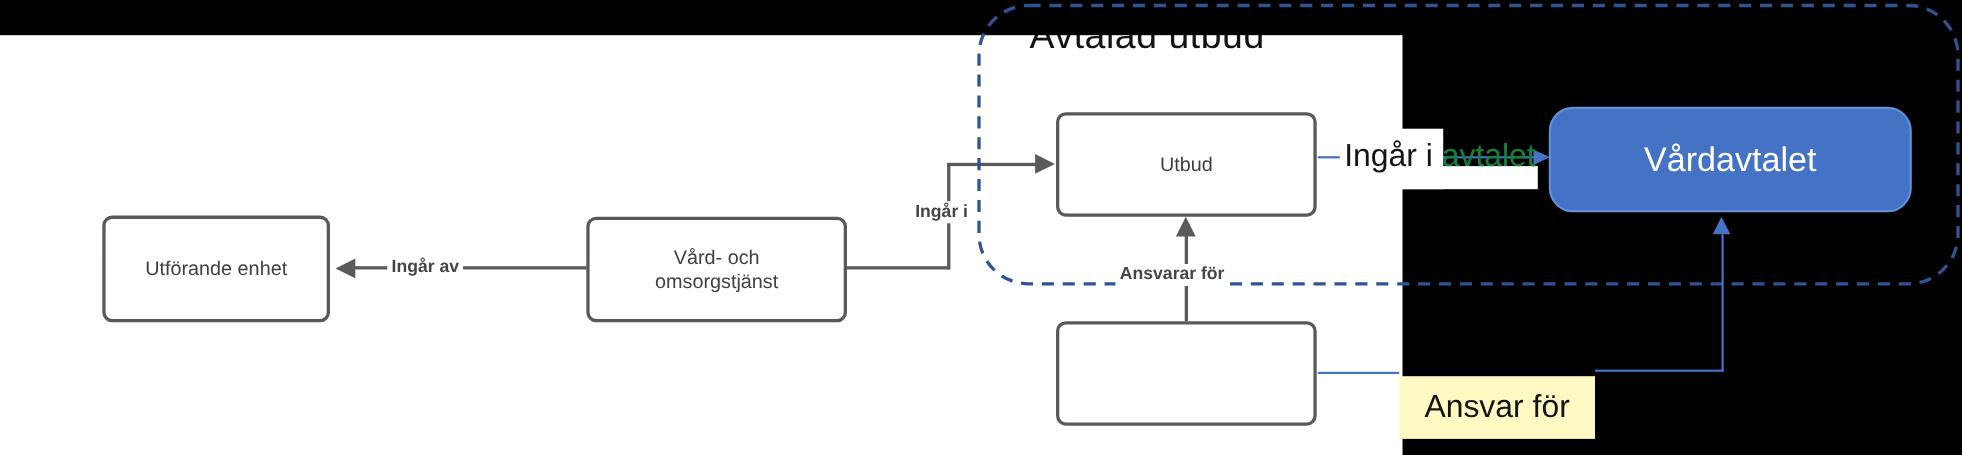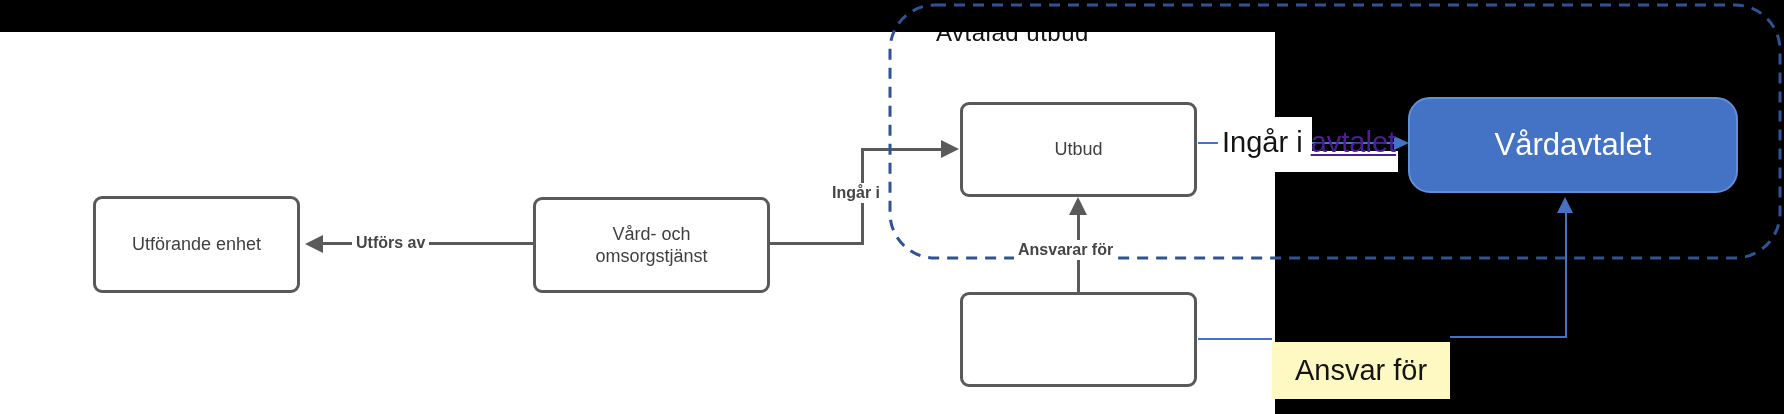--- a/index.html
+++ b/index.html
@@ -29,21 +29,21 @@
   .tri-left-gray{border-top:9px solid transparent;border-bottom:9px solid transparent;border-right:18px solid #5a5a5a;}
   .tri-right-gray{border-top:9px solid transparent;border-bottom:9px solid transparent;border-left:18px solid #5a5a5a;}
   .tri-up-gray{border-left:9px solid transparent;border-right:9px solid transparent;border-bottom:18px solid #5a5a5a;}
 
   .rel-label{
     position:absolute;background:#fff;color:#454545;font-weight:bold;font-size:16px;
     padding:1px 4px;white-space:nowrap;z-index:7;
   }
 
   .title{
-    position:absolute;left:936px;top:13px;font-size:24px;line-height:40px;
+    position:absolute;left:936px;top:13px;font-size:34px;line-height:40px;
     color:#121212;white-space:nowrap;z-index:2;letter-spacing:0.5px;
   }
 
   
   .dashed-frame{position:absolute;left:884px;top:0;z-index:6;}
   .bline{position:absolute;background:#4472C4;z-index:6;}
   .tri-right-blue{border-top:7px solid transparent;border-bottom:7px solid transparent;border-left:15px solid #4472C4;z-index:6;}
   .tri-up-blue{border-left:8px solid transparent;border-right:8px solid transparent;border-bottom:16px solid #4472C4;z-index:6;}
 
   .box-vardavtalet{
@@ -54,21 +54,21 @@
   }
 
   .wrect{position:absolute;background:#fff;z-index:7;}
   .wrect-ingar-a{left:1218px;top:117px;width:94px;height:55px;}
   .wrect-ingar-b{left:1218px;top:151px;width:180px;height:21px;}
   .anno-ingar{
     position:absolute;left:1222px;top:124px;font-size:29px;line-height:36px;
     white-space:nowrap;z-index:8;
   }
   .anno-ingar .part-dark{color:#141414;}
-  .anno-ingar .part-light{color:#4c1d95;text-decoration:underline;}
+  .anno-ingar .part-light{color:#15803d;}
   .anno-ansvar{
     position:absolute;left:1272px;top:310px;width:178px;height:57px;background:#fef9c3;
     display:flex;align-items:center;justify-content:center;
     color:#141414;font-size:29px;white-space:nowrap;z-index:7;margin-top:32px;
   }
 </style>
 </head>
 <body>
 
 <div class="stage">
@@ -90,21 +90,21 @@
     <span>Utbud</span>
   </div>
 
   <div class="ebox box-utbudsansvarig">
     <span>
     </span>
   </div>
 
   <div class="gline" style="left:318px;top:242px;width:215px;height:3px;"></div>
   <div class="tri tri-left-gray" style="left:305px;top:235px;"></div>
-  <div class="rel-label" style="left:352px;top:233px;">Utförs av</div>
+  <div class="rel-label" style="left:352px;top:233px;">Ingår av</div>
 
   <div class="gline" style="left:767px;top:242px;width:96px;height:3px;"></div>
   <div class="gline" style="left:861px;top:149px;width:3px;height:96px;"></div>
   <div class="gline" style="left:861px;top:148px;width:82px;height:3px;"></div>
   <div class="tri tri-right-gray" style="left:941px;top:140px;"></div>
   <div class="rel-label" style="left:828px;top:183px;">Ingår i</div>
 
   <div class="gline" style="left:1077px;top:212px;width:3px;height:80px;"></div>
   <div class="tri tri-up-gray" style="left:1069px;top:197px;"></div>
   <div class="rel-label" style="left:1014px;top:240px;">Ansvarar för</div>

